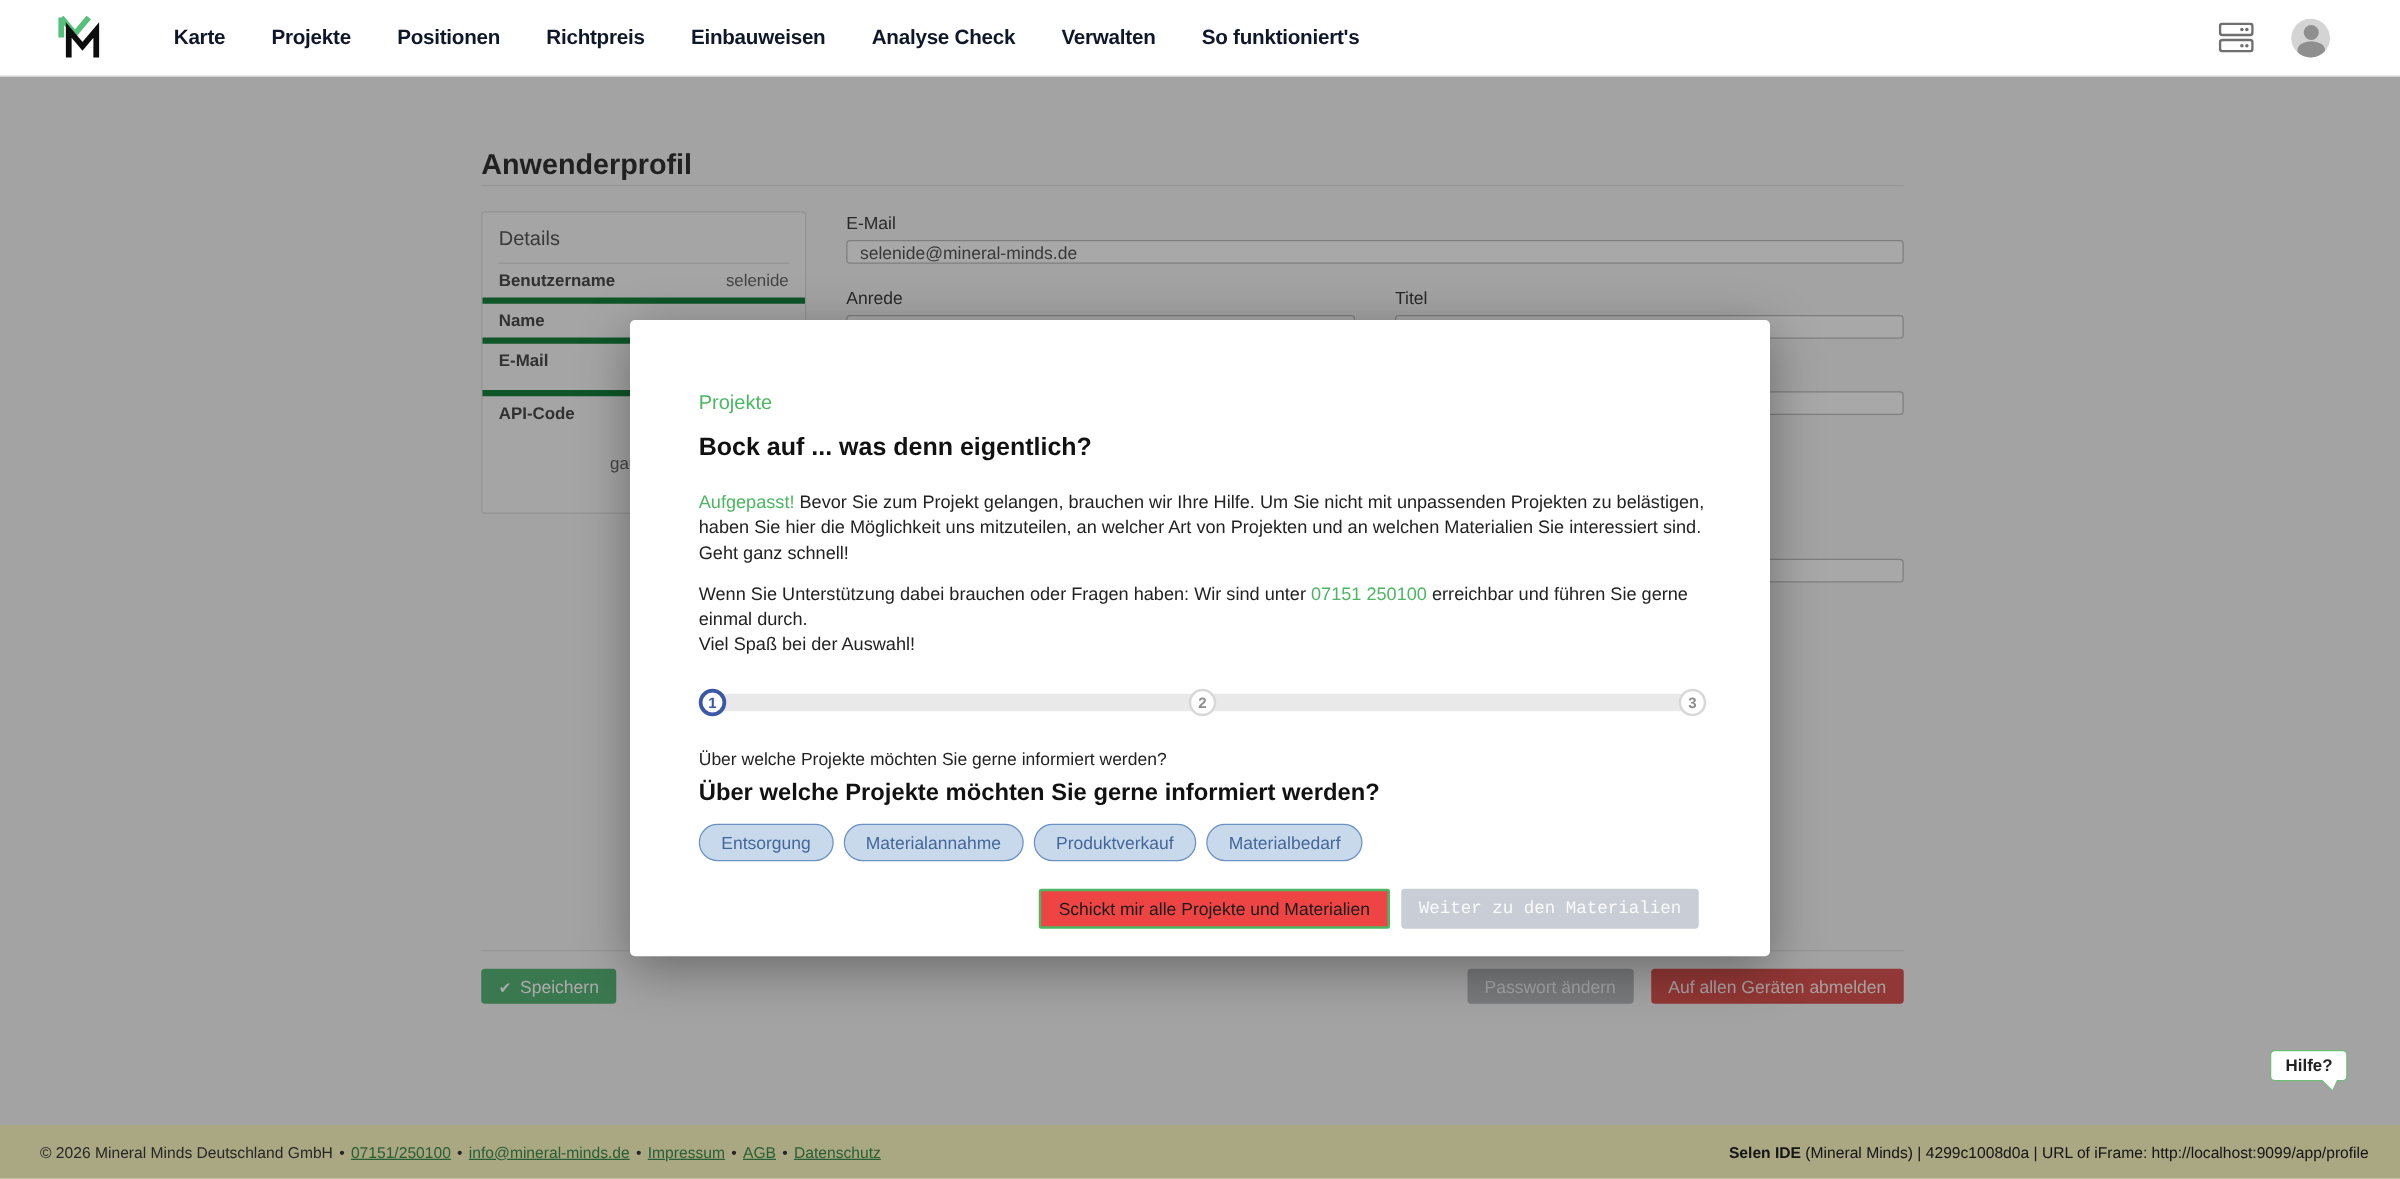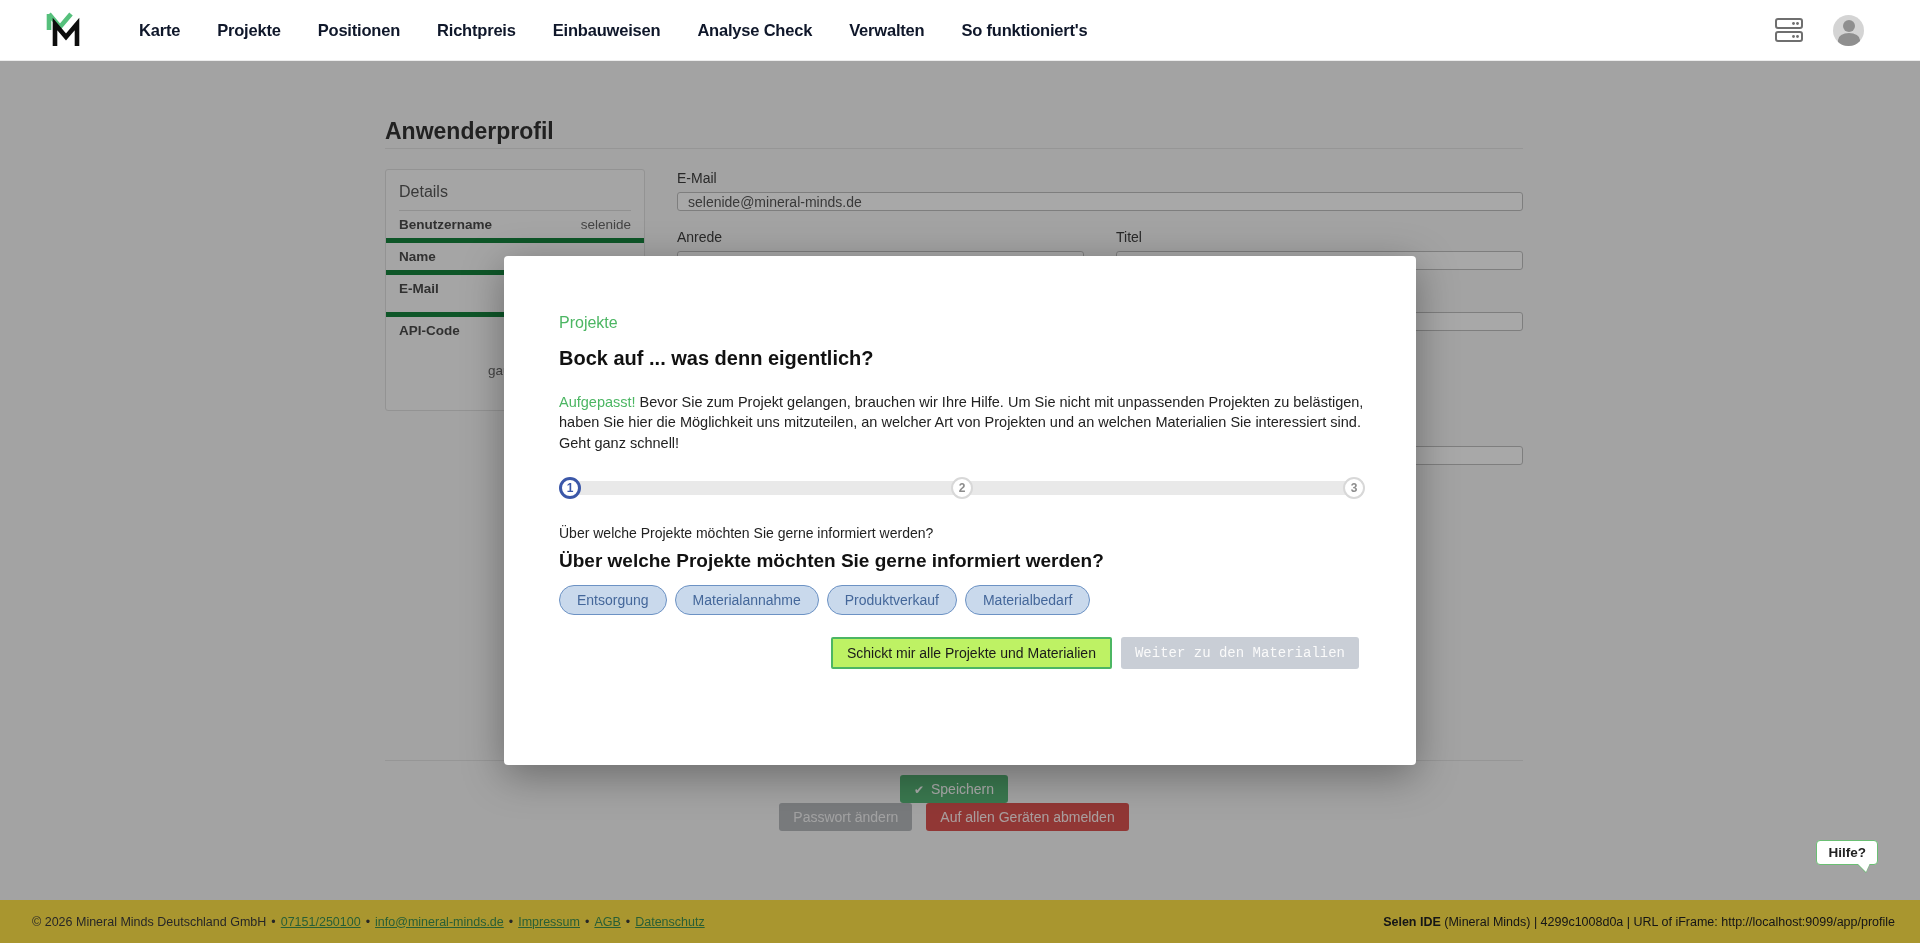--- a/index.html
+++ b/index.html
@@ -63,21 +63,21 @@
   .tb {
     width:100%; height:19px; background:#fbfbfb; border:1px solid #bdbdbd;
     border-radius:3px; font-size:14px; color:#555; padding:0 10px;
     font-family:"Liberation Sans", sans-serif;
   }
   .form-row { display:grid; grid-template-columns:1fr 1fr; gap:32px; }
   .mt18 { margin-top:18px; } .mt42 { margin-top:42px; } .mt115 { margin-top:115px; }
 
   .actions-rule { position:absolute; left:385px; top:699px; width:1138px; border-top:1px solid #e0e0e0; }
   .actions-row { position:absolute; left:385px; top:714px; width:1138px;
-    display:flex; justify-content:space-between; align-items:center;flex-direction:column; }
+    display:flex; justify-content:space-between; align-items:center; }
   .btn { border:none; border-radius:3px; font-size:14px; padding:6px 14px; cursor:pointer;
     font-family:"Liberation Sans", sans-serif; }
   .btn-save { background:#57b476; color:#fff; }
   .btn-save .check { font-size:12px; margin-right:7px; }
   .right-actions { display:flex; gap:14px; }
   .btn-gray { background:#b3b6ba; color:#f2f2f2; }
   .btn-danger { background:#d9534f; color:#fdecec; }
 
   
   .overlay { position:absolute; top:61px; left:0; right:0; bottom:0;
@@ -107,21 +107,21 @@
   .q-small { font-size:14px; color:#222; margin-top:26px; }
   .q-large { font-size:19px; font-weight:700; color:#111; margin-top:9px; }
   .pill-row { display:flex; gap:8px; margin-top:13px; }
   .pill {
     background:#c9d9ec; border:1.5px solid #6c92c4; color:#44679a;
     border-radius:16px; font-size:14px; padding:6px 17px; cursor:pointer;
     font-family:"Liberation Sans", sans-serif;
   }
   .modal-btn-row { display:flex; justify-content:flex-end; gap:9px; margin-top:22px; margin-right:6px; }
   .btn-outline-green {
-    background:#bef264; border:2px solid #4cb663; color:#1a1a1a;
+    background:#ef4444; border:2px solid #4cb663; color:#1a1a1a;
     font-size:14px; padding:6px 14px; border-radius:2px; cursor:pointer;
     font-family:"Liberation Sans", sans-serif;
   }
   .btn-disabled {
     background:#c9ced6; border:none; color:#fafafa;
     font-size:14px; padding:6px 14px; border-radius:3px; cursor:default;
     font-family:Liberation Mono, monospace;
   }
 
   
@@ -130,21 +130,21 @@
     background:#fff; border:1px solid #6abf73; border-radius:4px;
     padding:4px 11px; font-size:13.5px; font-weight:700; color:#222; cursor:pointer;
   }
   .help-bubble::after { content:""; position:absolute; right:7px; bottom:-8px;
     border-left:9px solid transparent; border-right:4px solid transparent;
     border-top:9px solid #fff; filter:drop-shadow(0 1px 0 #6abf73); }
 
   
   .footer {
     position:absolute; bottom:0; left:0; width:1920px; height:43px;
-    background:#fde047; z-index:5;
+    background:#fef9c3; z-index:5;
     display:flex; align-items:center; justify-content:space-between;
     padding:0 25px 0 32px; font-size:12.5px; color:#3a3a3a;
   }
   .footer-left { display:flex; align-items:center; gap:5px; white-space:nowrap; }
   .footer-link { color:#3e8e4f; text-decoration:underline; cursor:pointer; }
   .footer-right { color:#222; white-space:nowrap; }
   .footer-right .app-name { font-weight:700; }
 </style>
 </head>
 <body>
@@ -236,20 +236,22 @@
     </div>
   </div>
 </main>
 
 <div class="overlay"></div>
 
 <div class="modal">
   <div class="modal-eyebrow">Projekte</div>
   <h2 class="modal-title">Bock auf ... was denn eigentlich?</h2>
   <p class="modal-p"><span class="green">Aufgepasst!</span><span> Bevor Sie zum Projekt gelangen, brauchen wir Ihre Hilfe. Um Sie nicht mit unpassenden Projekten zu belästigen, haben Sie hier die Möglichkeit uns mitzuteilen, an welcher Art von Projekten und an welchen Materialien Sie interessiert sind. Geht ganz schnell!</span></p>
+  <p class="modal-p p2"><span>Wenn Sie Unterstützung dabei brauchen oder Fragen haben: Wir sind unter </span><a class="phone-link">07151 250100</a><span> erreichbar und führen Sie gerne einmal durch.</span><br>
+    <span>Viel Spaß bei der Auswahl!</span></p>
 
   <div class="steps">
     <div class="track"></div>
     <div class="step s1">1</div>
     <div class="step s2">2</div>
     <div class="step s3">3</div>
   </div>
 
   <div class="q-small">Über welche Projekte möchten Sie gerne informiert werden?</div>
   <div class="q-large">Über welche Projekte möchten Sie gerne informiert werden?</div>

